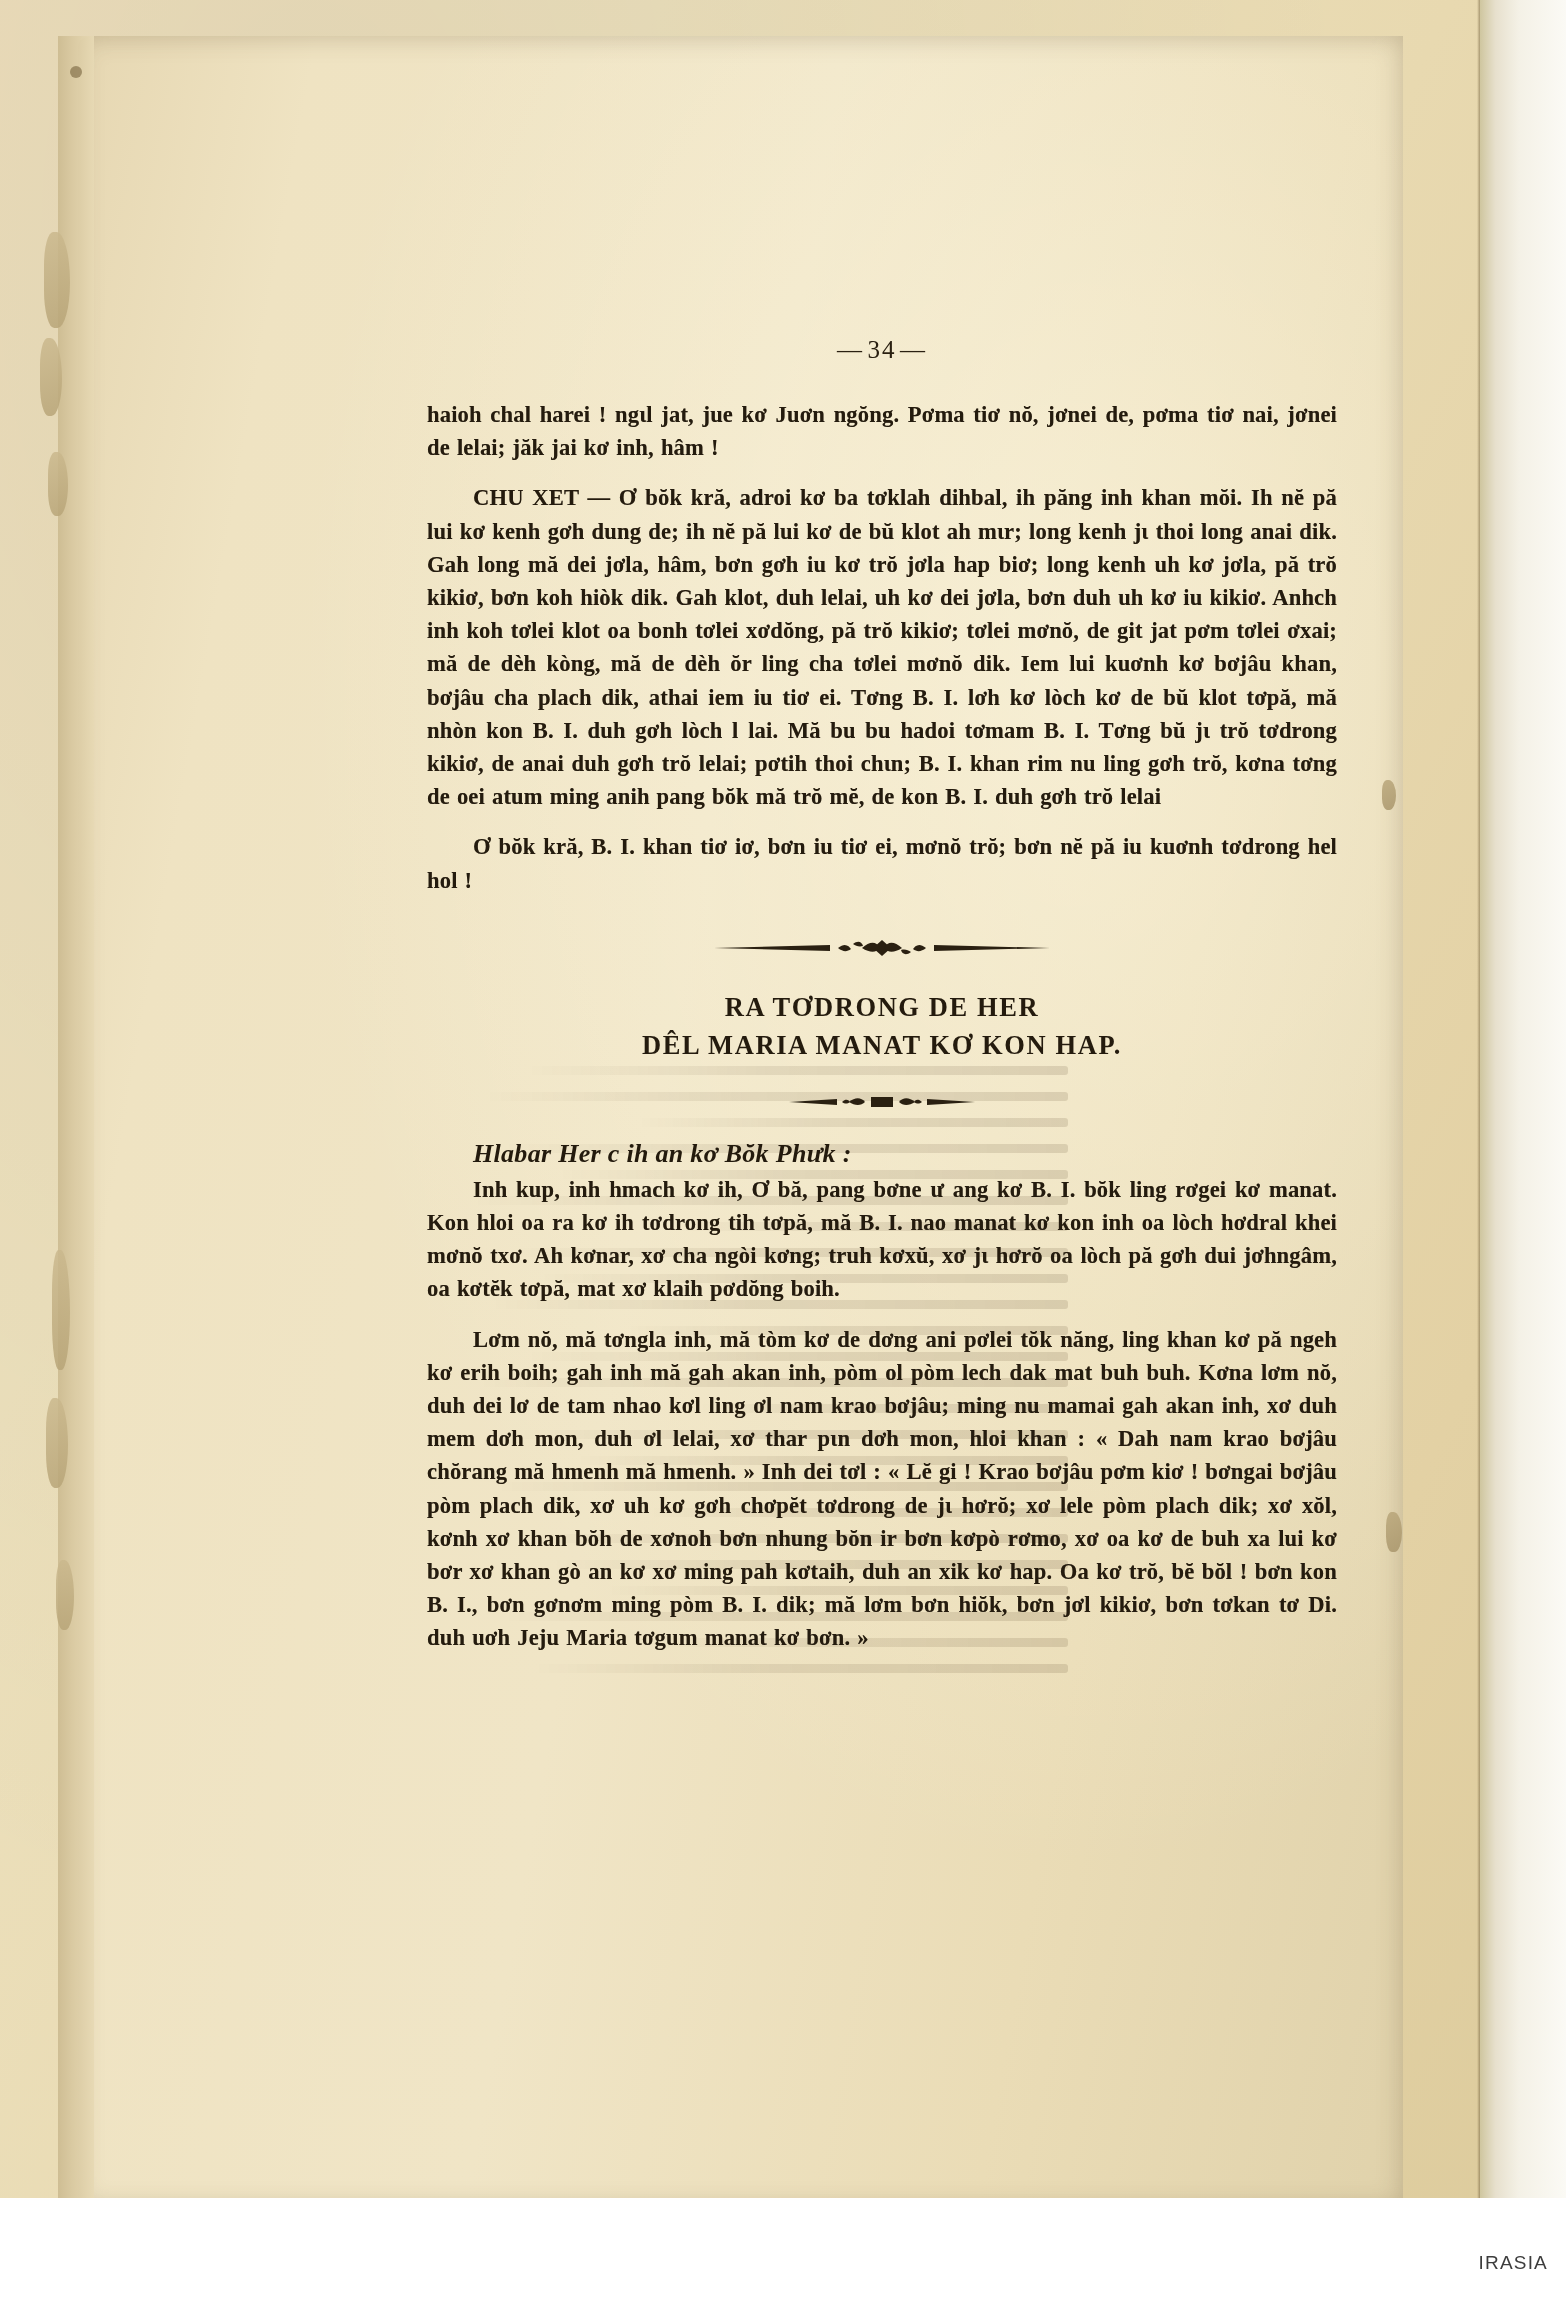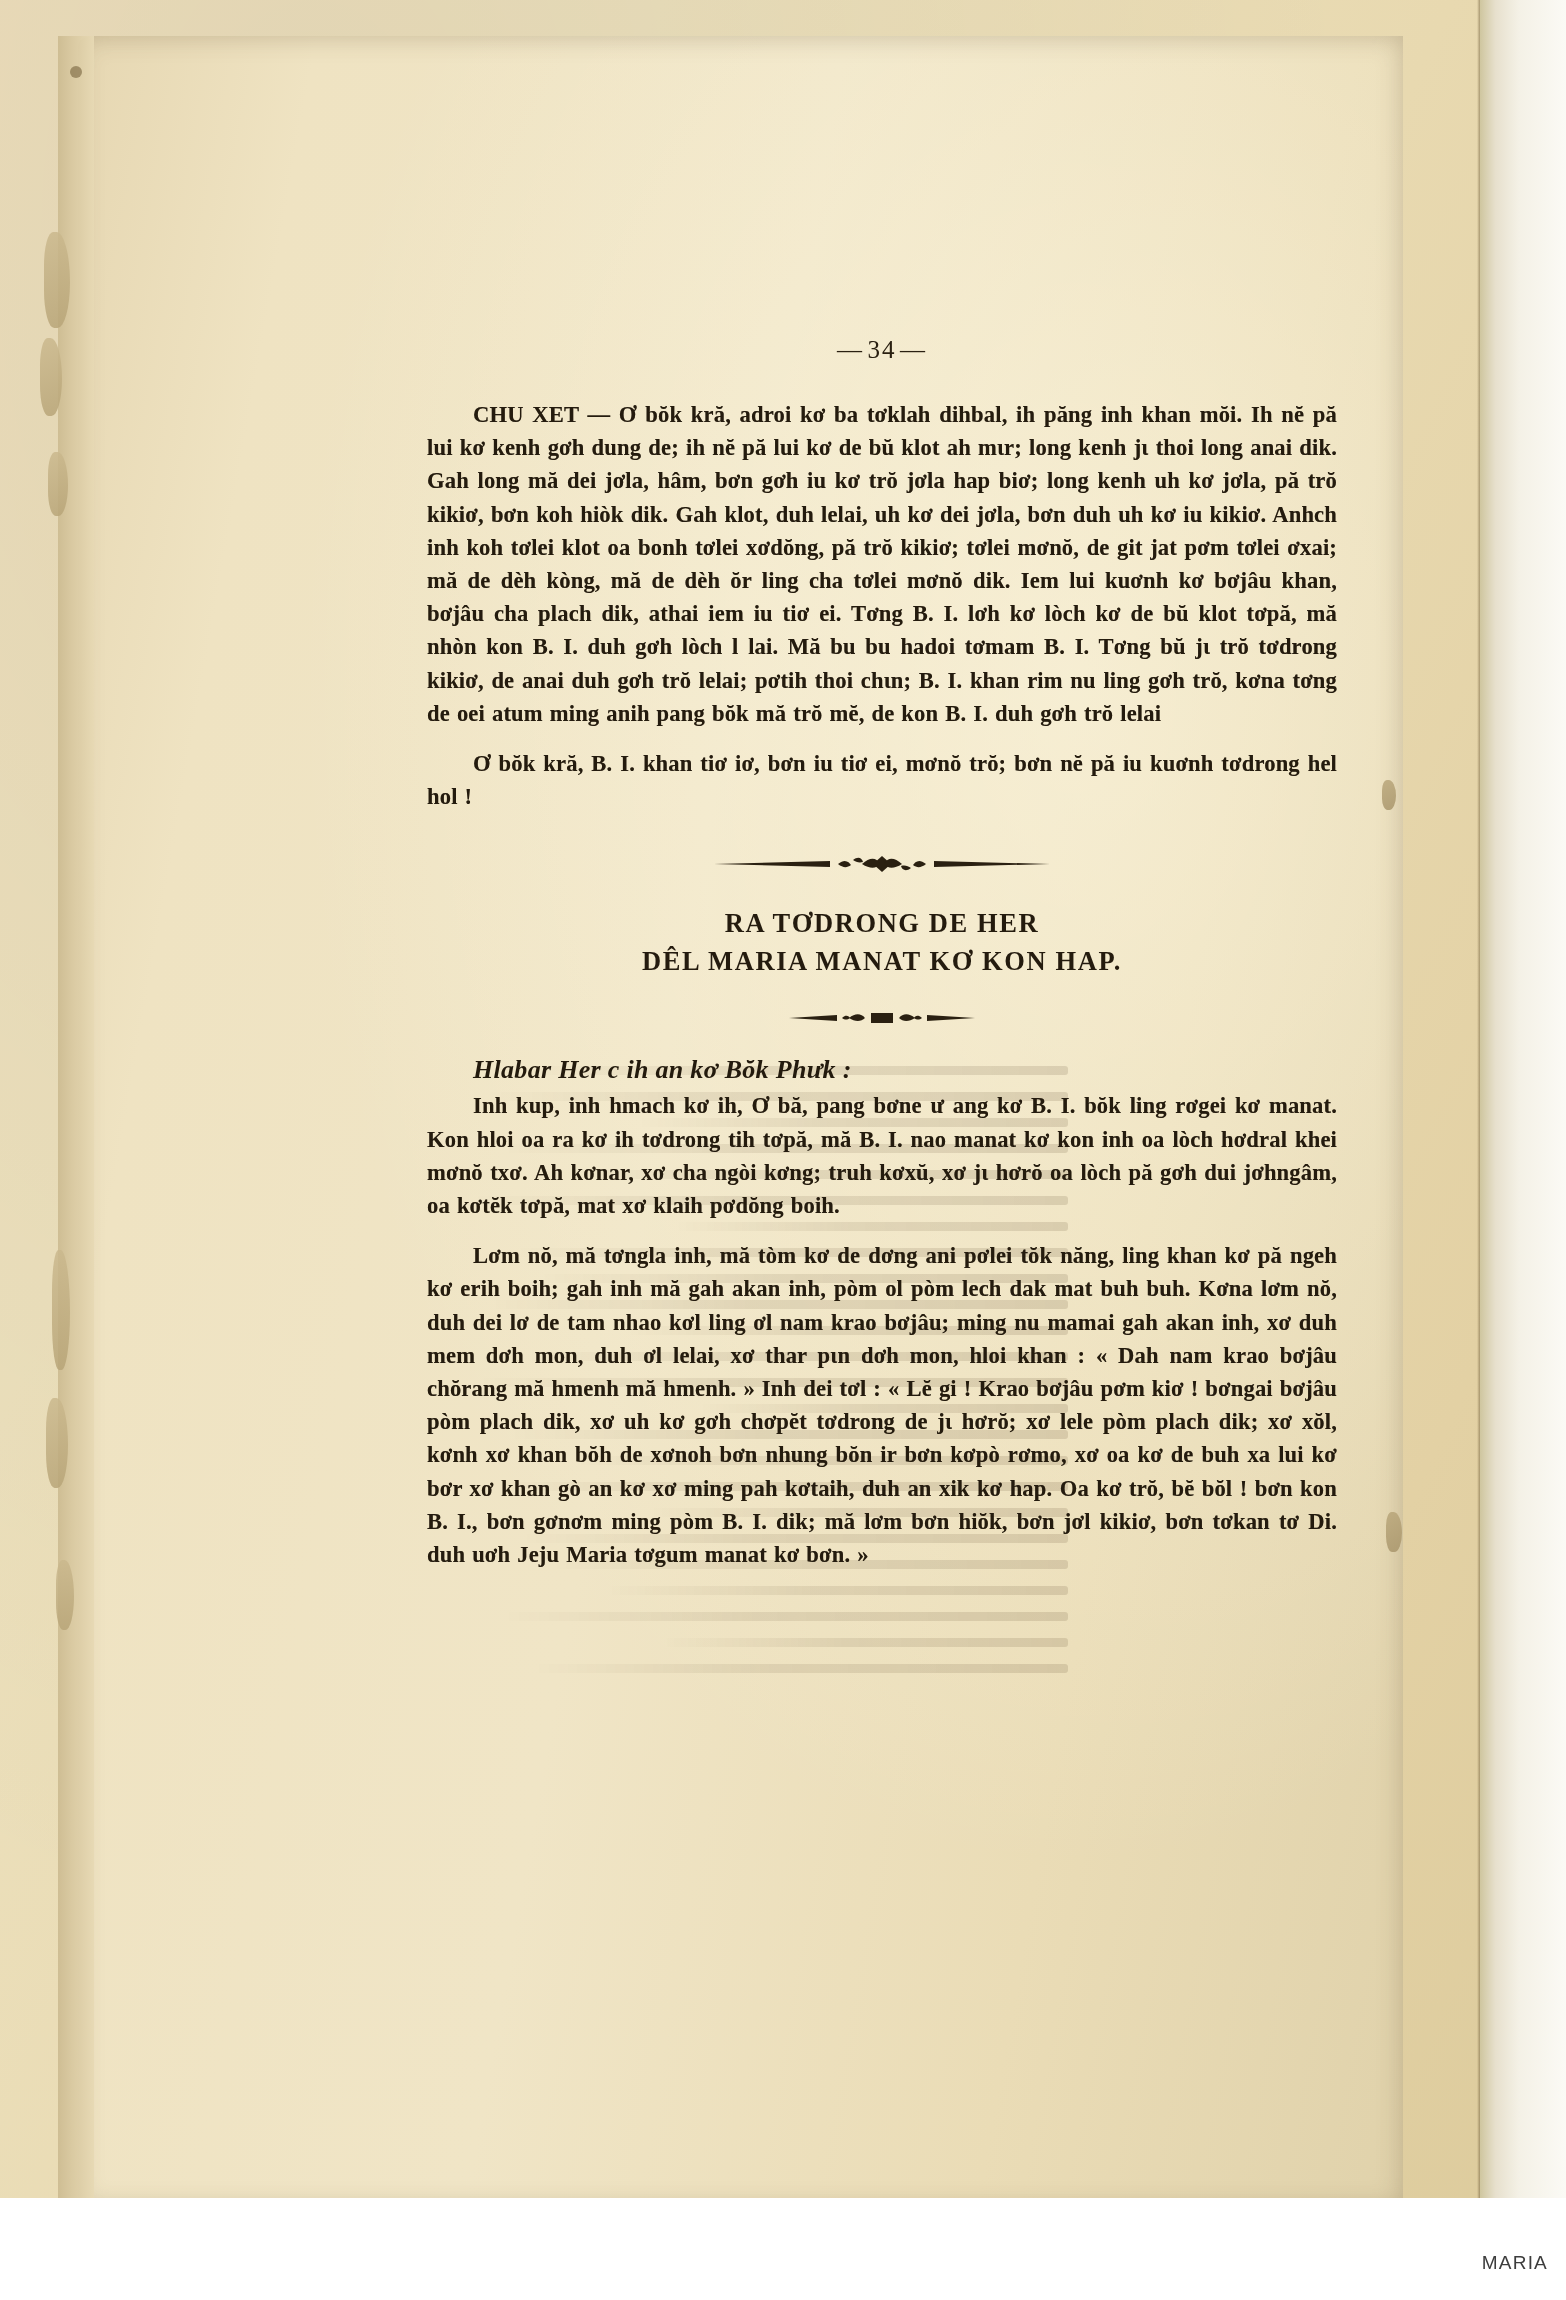--- a/index.html
+++ b/index.html
@@ -203,20 +203,21 @@
       <div style="width:66%"></div>
       <div style="width:87%"></div>
   </div>
 
   <div id="col">
 
     <div class="folio">
       <span class="dash">—</span><span>34</span><span class="dash">—</span>
     </div>
 
+    <p class="body">haioh chal harei ! ngɩl jat, jue kơ Juơn ngŏng. Pơma tiơ nŏ, jơnei de, pơma tiơ nai, jơnei de lelai; jăk jai kơ inh, hâm !</p>
     <p class="body indent">CHU XET — Ơ bŏk kră, adroi kơ ba tơklah dihbal, ih păng inh khan mŏi. Ih nĕ pă lui kơ kenh gơh dung de; ih nĕ pă lui kơ de bŭ klot ah mɩr; long kenh jɩ thoi long anai dik. Gah long mă dei jơla, hâm, bơn gơh iu kơ trŏ jơla hap biơ; long kenh uh kơ jơla, pă trŏ kikiơ, bơn koh hiòk dik. Gah klot, duh lelai, uh kơ dei jơla, bơn duh uh kơ iu kikiơ. Anhch inh koh tơlei klot oa bonh tơlei xơdŏng, pă trŏ kikiơ; tơlei mơnŏ, de git jat pơm tơlei ơxai; mă de dèh kòng, mă de dèh ŏr ling cha tơlei mơnŏ dik. Iem lui kuơnh kơ bơjâu khan, bơjâu cha plach dik, athai iem iu tiơ ei. Tơng B. I. lơh kơ lòch kơ de bŭ klot tơpă, mă nhòn kon B. I. duh gơh lòch l lai. Mă bu bu hadoi tơmam B. I. Tơng bŭ jɩ trŏ tơdrong kikiơ, de anai duh gơh trŏ lelai; pơtih thoi chɩn; B. I. khan rim nu ling gơh trŏ, kơna tơng de oei atum ming anih pang bŏk mă trŏ mĕ, de kon B. I. duh gơh trŏ lelai</p>
     <p class="body indent">Ơ bŏk kră, B. I. khan tiơ iơ, bơn iu tiơ ei, mơnŏ trŏ; bơn nĕ pă iu kuơnh tơdrong hel hol !</p>
 
     <div class="orn-wrap big">
       <span class="orn">
         <svg width="340" height="22" viewBox="0 0 340 22">
           <g fill="#2a2011">
             <path d="M2 11 L118 8 L118 14 Z"></path>
             <path d="M338 11 L222 8 L222 14 Z"></path>
             <path d="M170 3 l9 8 -9 8 -9 -8 z"></path>
@@ -268,13 +269,13 @@
 <div class="chip" style="left:48px;  top:452px;  width:20px; height:64px;"></div>
 <div class="chip" style="left:52px;  top:1250px; width:18px; height:120px;"></div>
 <div class="chip" style="left:46px;  top:1398px; width:22px; height:90px;"></div>
 <div class="chip" style="left:56px;  top:1560px; width:18px; height:70px;"></div>
 <div class="chip" style="left:1382px; top:780px; width:14px; height:30px; background:linear-gradient(160deg,#b9a67a,#a8956b);"></div>
 <div class="chip" style="left:1386px; top:1512px; width:16px; height:40px; background:linear-gradient(160deg,#b9a67a,#a8956b);"></div>
 
 <div class="tick" style="left:70px; top:66px; width:12px; height:12px;"></div>
 
 <div id="bottom-strip"></div>
-<div id="watermark">MARIA</div>
+<div id="watermark">IRASIA</div>
 
 </body></html>

